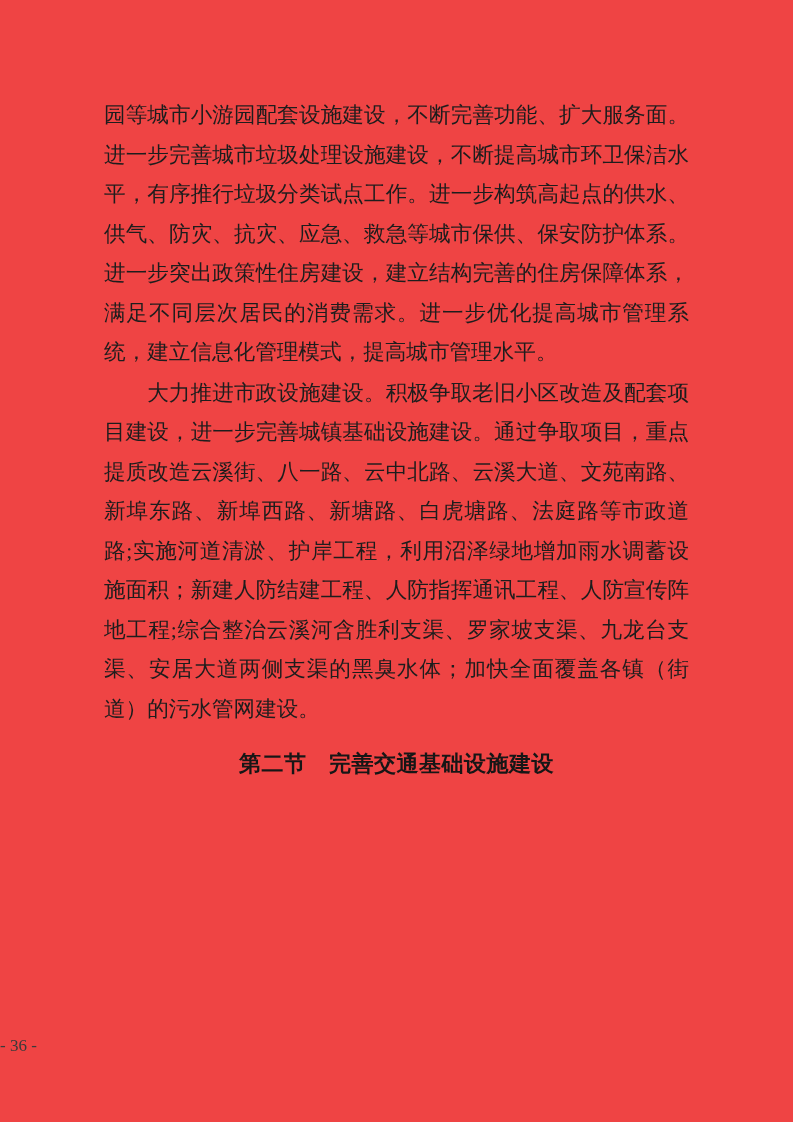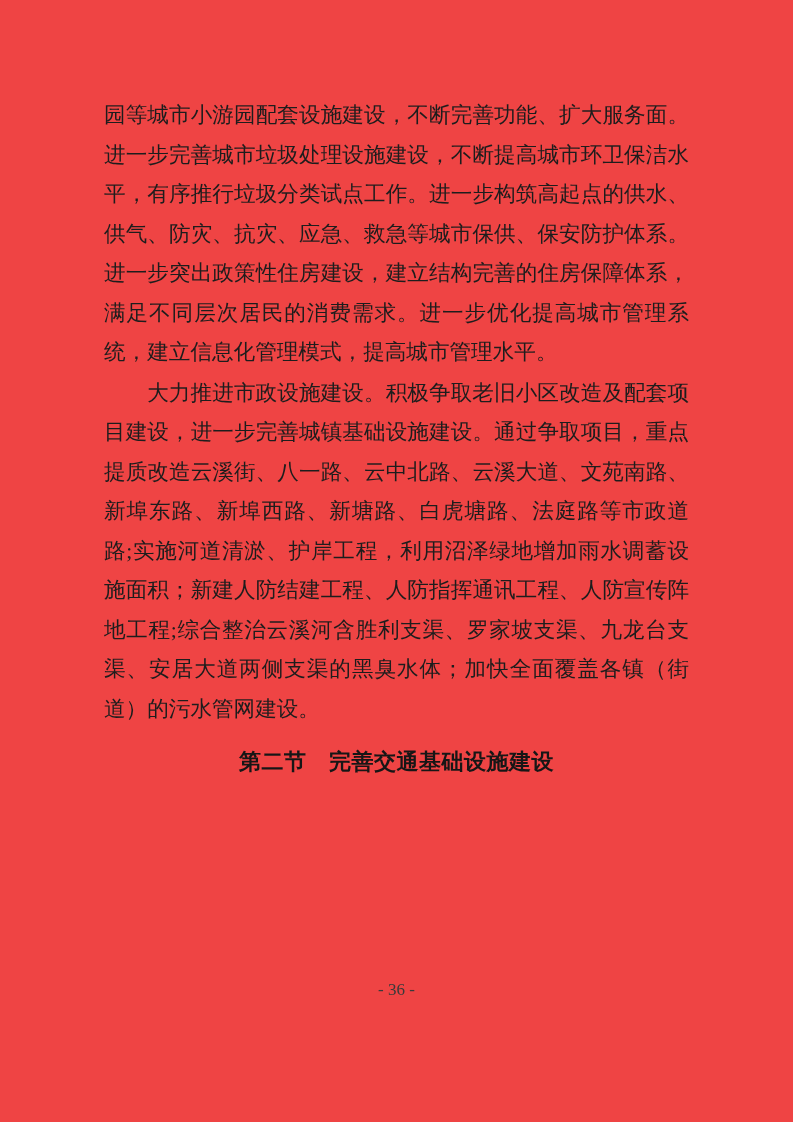--- a/index.html
+++ b/index.html
@@ -34,31 +34,30 @@
   }
   .bold-lead {
     font-family: "Liberation Sans", "DejaVu Sans", sans-serif;
     font-weight: normal;
   }
   h2.section-heading {
     margin: 15px 0 22px 0;
     font-size: 22px;
     line-height: 39.5px;
     text-align: center;
-    font-family: Liberation Mono, monospace;
+    font-family: Liberation Serif, serif;
     font-weight: bold;
     letter-spacing: 0.5px;
     color: #161616;
   }
   .footer {
     position: absolute;
-    top: 978px;
+    top: 1034px;
     left: 0;
     width: 793px;
-    text-align: center;
     font-size: 17px;
     line-height: 24px;
     color: #3a3a3a;
     font-family: "Liberation Serif", "DejaVu Serif", serif;
   }
 </style>
 </head>
 <body>
 
 <div class="page">

